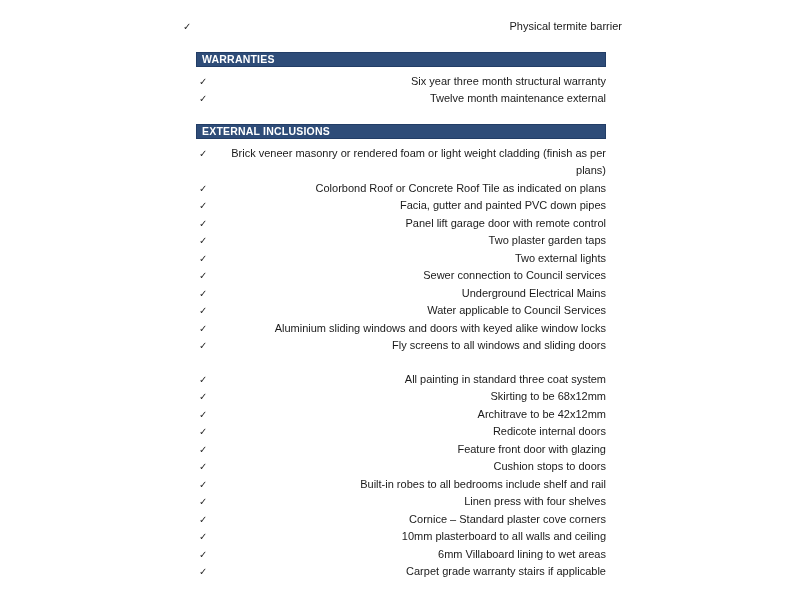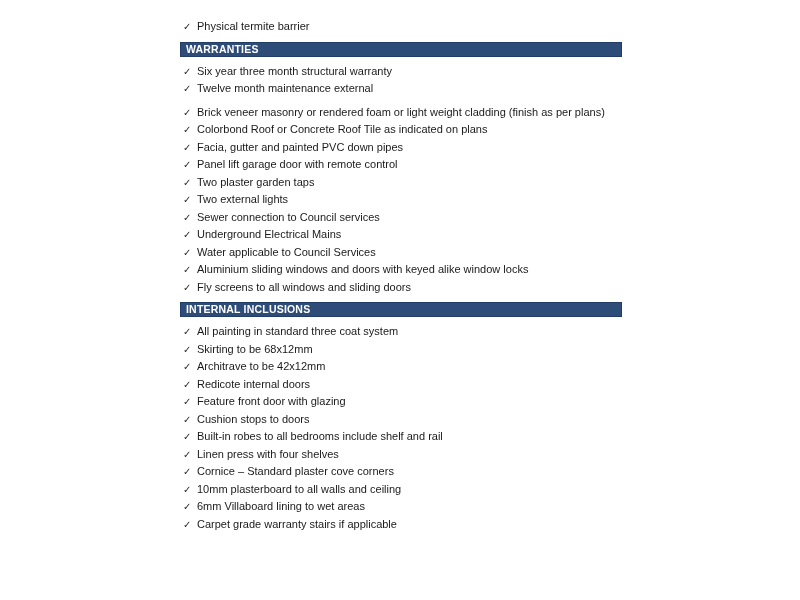--- a/index.html
+++ b/index.html
@@ -16,21 +16,21 @@
     width: 800px;
     height: 600px;
     background: #ffffff;
   }
   .content {
     position: absolute;
     left: 180px;
     top: 12px;
     width: 442px;
   }
-  .section { margin: 0; }
+  .section { margin: 16px; }
   .section-header {
     box-sizing: border-box;
     width: 100%;
     height: 15px;
     margin-top: 6px;
     background: var(--header-bg, #2e4c78);
     border: 1px solid var(--header-border, #223d66);
     display: flex;
     align-items: center;
     padding: 0 5px;
@@ -58,20 +58,21 @@
   .check {
     flex: 0 0 17px;
     padding-left: 3px;
     box-sizing: border-box;
     color: #2b2b2b;
     font-size: 10px;
   }
   .item-text {
     flex: 1;
     color: var(--body-text, #1a1a1a);
+    text-align: right;
   }
 </style>
 </head>
 <body>
 
 <div class="page">
   <div class="content" id="content">
   <ul class="items">
   <li>
     <span class="check">✓</span>
@@ -91,20 +92,23 @@
   </li>
 
   <li>
     <span class="check">✓</span>
     <span class="item-text">Twelve month maintenance external</span>
   </li>
 </ul>
 </section>
 
   <section class="section">
+    <div class="section-header">
+      <span class="section-title">EXTERNAL INCLUSIONS</span>
+    </div>
 
   <ul class="items">
   <li>
     <span class="check">✓</span>
     <span class="item-text">Brick veneer masonry or rendered foam or light weight cladding (finish as per plans)</span>
   </li>
 
   <li>
     <span class="check">✓</span>
     <span class="item-text">Colorbond Roof or Concrete Roof Tile as indicated on plans</span>
@@ -151,23 +155,20 @@
   </li>
 
   <li>
     <span class="check">✓</span>
     <span class="item-text">Fly screens to all windows and sliding doors</span>
   </li>
 </ul>
 </section>
 
   <section class="section">
-    <div class="section-header">
-      <span class="section-title">INTERNAL INCLUSIONS</span>
-    </div>
 
   <ul class="items">
   <li>
     <span class="check">✓</span>
     <span class="item-text">All painting in standard three coat system</span>
   </li>
 
   <li>
     <span class="check">✓</span>
     <span class="item-text">Skirting to be 68x12mm</span>

